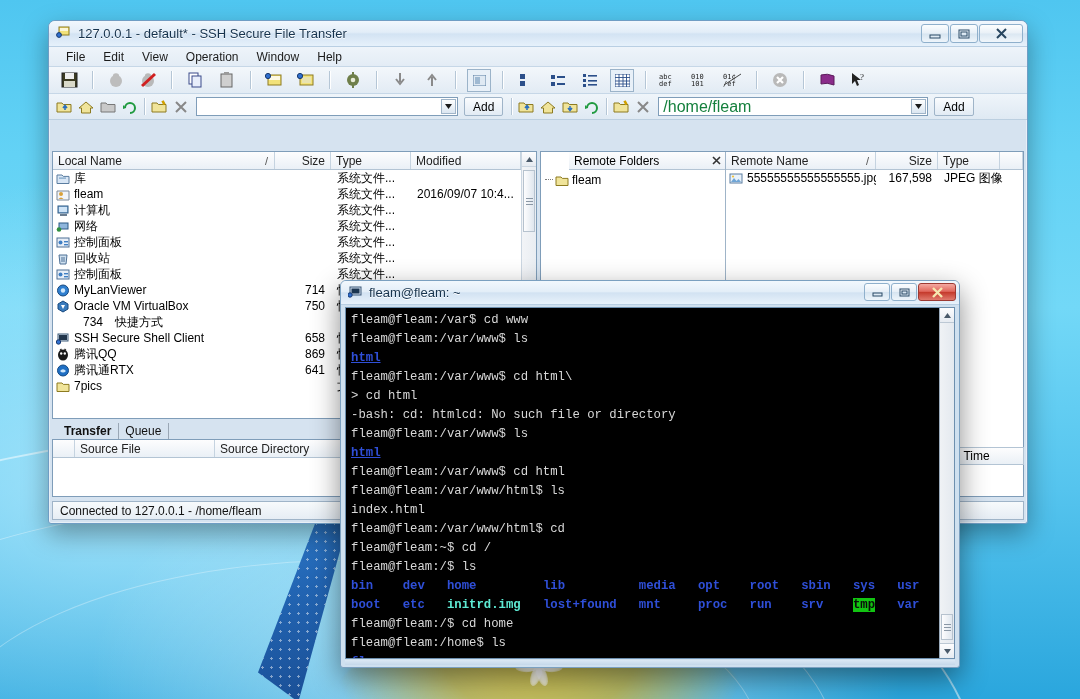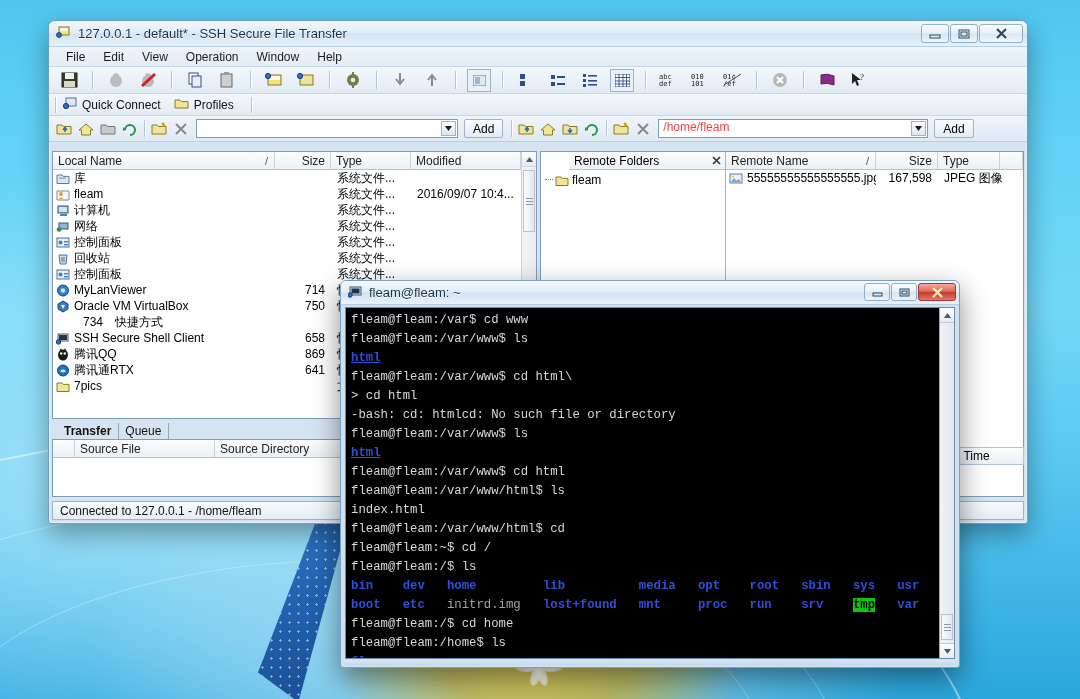--- a/index.html
+++ b/index.html
@@ -110,22 +110,22 @@
 
   .pathbar{
     height:26px; display:flex; align-items:center;
     background:linear-gradient(180deg,#eff5fa,#dfe9f3);
     border-bottom:1px solid #bccfe0; padding:0 4px; gap:0;
   }
   .pb-btn{ width:22px; height:21px; display:flex; align-items:center; justify-content:center; }
   .pb-sep{ width:1px; height:17px; background:#b5c6d6; margin:0 3px; box-shadow:1px 0 0 #fff; }
   .combo{
     height:19px; background:#fff; border:1px solid #7f9db9;
-    display:flex; position:relative;
-    font-size:12px; padding-left:4px; color:#ef4444;
+    display:flex; align-items:center; position:relative;
+    font-size:16px; padding-left:4px; color:#15803d;
   }
   .combo .arrow{
     position:absolute; right:1px; top:1px; width:15px; height:15px;
     background:linear-gradient(180deg,#fdfefe,#dbe6f1);
     border:1px solid #9fb4c8;
     display:flex; align-items:center; justify-content:center;
   }
   .addbtn{
     height:19px; min-width:38px; padding:0 8px; margin-left:6px;
     font-size:12px; color:#000; display:flex; align-items:center; justify-content:center;
@@ -224,21 +224,21 @@
     position:absolute; left:4px; right:4px; top:26px; bottom:8px;
     background:#000; border:1px solid #6d8fae; overflow:hidden;
   }
   .con-text{
     position:absolute; left:5px; top:3px; right:18px;
     font-family:"Liberation Mono","DejaVu Sans Mono",monospace;
     font-size:12.3px; line-height:19px; color:#d8d8d8; white-space:pre;
   }
   .con-text .dir{ color:#2f4fd8; font-weight:bold; }
   .con-text .dir-u{ color:#2f4fd8; font-weight:bold; text-decoration:underline; }
-  .con-text .exe{ color:#a3a3a3; font-weight:normal; }
+  .con-text .exe{ color:#5eead4; font-weight:bold; }
   .con-text .tmp{ color:#0b0b0b; background:#12c412; font-weight:bold; }
   .con-text .lf{ color:#2f4fd8; font-weight:bold; }
   .t-scroll{
     position:absolute; right:0; top:0; bottom:0; width:15px;
     background:linear-gradient(90deg,#eff2f5,#e4e9ef); border-left:1px solid #9aaabb;
   }
   .ts-btn{ height:15px; display:flex; align-items:center; justify-content:center;
     background:linear-gradient(180deg,#fdfdfe,#e6ebf1); border-bottom:1px solid #bcc8d4; }
   .ts-btn.bot{ position:absolute; bottom:0; left:0; right:0; border-bottom:none; border-top:1px solid #bcc8d4; }
   .ts-thumb{ position:absolute; left:1px; right:1px; bottom:18px; height:26px;
@@ -451,41 +451,20 @@
         </svg>
     </div>
     <div class="tb-btn">
       <svg width="18" height="16">
           <path d="M2 1 L2 12 L5 9 L7 14 L9 13 L7 8 L11 8 Z" fill="#222"></path>
           <text x="10" y="8" font-size="9" fill="#222" font-family="serif">?</text>
         </svg>
     </div>
   </div>
 
-  <div class="connbar">
-    <div class="conn-sep" style="margin-left:0"></div>
-    <div class="conn-item">
-      <span>
-        <svg width="14" height="13">
-            <rect x="3" y="1" width="10" height="8" fill="#dfe7f2" stroke="#55708f"></rect>
-            <circle cx="3" cy="9" r="2.6" fill="#2f6fd0" stroke="#16386e"></circle>
-          </svg>
-      </span>
-      <span>Quick Connect</span>
-    </div>
-    <div class="conn-item">
-      <span>
-        <svg width="15" height="12">
-            <path d="M1 3 L6 3 L7.5 4.6 L14 4.6 L14 11 L1 11 Z" fill="#f0e49a" stroke="#8d7b20"></path>
-          </svg>
-      </span>
-      <span>Profiles</span>
-    </div>
-    <div class="conn-sep"></div>
-  </div>
 
   <div class="pathbar">
 
     <div class="pb-btn">
       <svg width="16" height="14">
           <path d="M1 3 L6 3 L7.3 4.5 L15 4.5 L15 12 L1 12 Z" fill="#f0e49a" stroke="#8d7b20"></path>
           <path d="M9 10 L9 6 M7 8 L9 5.5 L11 8" stroke="#2b6fbf" stroke-width="1.6" fill="none"></path>
         </svg>
     </div>
     <div class="pb-btn">

